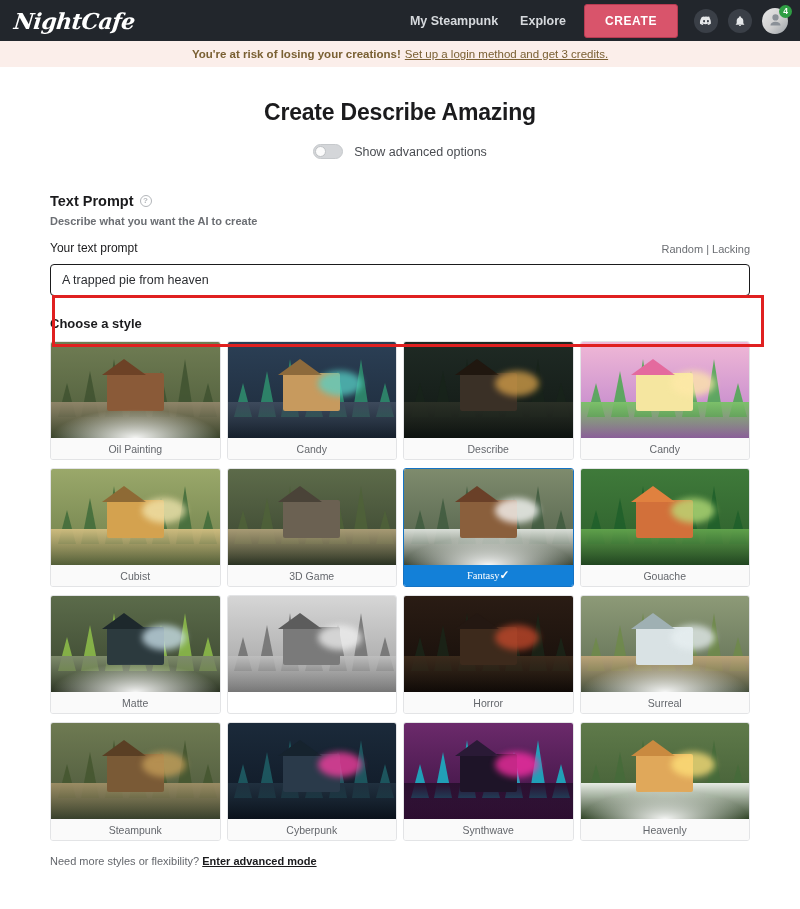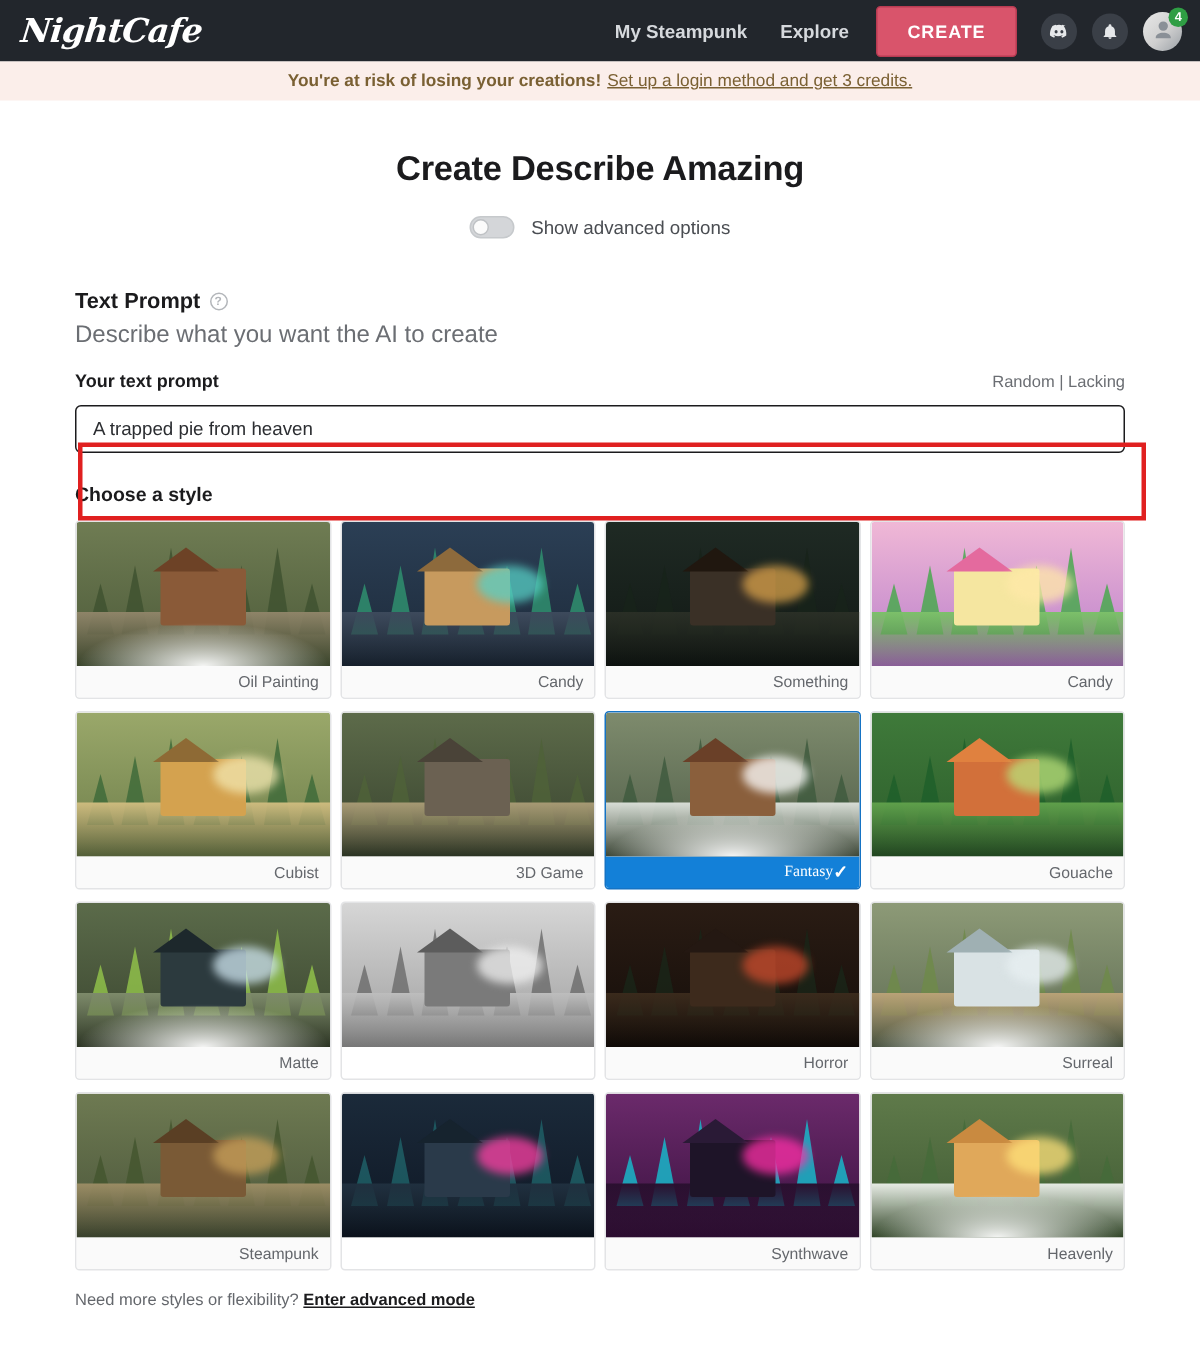--- a/index.html
+++ b/index.html
@@ -94,34 +94,34 @@
     display:flex; align-items:center; gap:6px;
     margin-top: 34px;
   }
   .tp-title { font-size: 14.5px; font-weight: 700; color:#1b1b1d; }
   .help-icon {
     width: 12px; height: 12px; border-radius:50%;
     border: 1.2px solid #b3b6ba; color:#b3b6ba;
     font-size: 8px; line-height: 10px; text-align:center;
     font-weight:700; cursor:pointer;
   }
-  .tp-sub { font-size: 16px; color:#6b6e73; margin-top: 6px; }
+  .tp-sub { font-size: 11px; color:#6b6e73; margin-top: 6px; font-weight: bold; }
 
   .inspire {
     margin-top: 17px; background:#eceaf7;
     border-left: 3px solid #5d55a0;
     padding: 9px 12px; font-size: 11.5px; color:#33363b;
   }
   .inspire a { color:#33363b; text-decoration: underline; }
 
   .label-row {
     display:flex; align-items:flex-end; justify-content:space-between;
     margin-top: 14px;
   }
-  .field-label { font-size: 12px; font-weight: 700; color:#1b1b1d; }
+  .field-label { font-size: 12px; font-weight: 400; color:#1b1b1d; }
   .rc-links { font-size: 11px; color:#6b6e73; }
   .rc-links a { color:#6b6e73; text-decoration:none; }
 
   .prompt-input {
     margin-top: 9px; width: 100%; height: 32px;
     border: 1.6px solid #1b1b1d; border-radius: 4px;
     padding: 0 11px; font-size: 12.5px; color:#2b2d31;
     font-family:"Liberation Sans", sans-serif; background:#fff;
   }
 
@@ -141,21 +141,21 @@
     display:grid; grid-template-columns: repeat(4, 1fr);
     gap: 8px 6px; margin-top: 10px;
   }
   .card {
     border: 1px solid #e3e4e6; border-radius: 3px;
     overflow:hidden; cursor:pointer; background:#fff;
   }
   .card .thumb { height: 96px; width:100%; position:relative; }
   .card .cap {
     height: 21px; display:flex; align-items:center;
-    justify-content:flex-end;
+    justify-content:center;
     padding: 0 7px; font-size: 10.5px; color:#64676c;
     background: #fafafa;
   }
   .card.selected { border-color:#1573c4;font-family:Liberation Serif, serif; }
   .card.selected .cap { background:#1380d8; color:#fff; }
   .check { font-size: 12px; font-weight:700; color:#fff; }
 
   .need-more { font-size: 11px; color:#64676c; margin-top: 14px; }
   .need-more a { color:#1b1b1d; font-weight:700; text-decoration: underline; }
 
@@ -309,21 +309,21 @@
                 <div class="tree" style="left:60%;border-bottom:46px solid #18231a;opacity:.85"></div>
                 <div class="tree" style="left:74%;border-bottom:58px solid #18231a;opacity:.85"></div>
                 <div class="tree" style="left:88%;border-bottom:34px solid #18231a;opacity:.85"></div>
                 <div class="ground" style="background:linear-gradient(180deg,#2a2f26 0%, rgba(0,0,0,.25) 100%)"></div>
                 <div class="hut" style="background:#3a3026"></div>
                 <div class="roof" style="border-bottom:16px solid #20170f;left:30%"></div>
                 <div class="glow" style="background:#d9a24a;left:54%;top:30%;opacity:.75"></div>
               </div>
             </div>
             <div class="cap">
-              <span>Something</span>
+              <span>Describe</span>
             </div>
           </div>
           <div class="card">
             <div class="thumb">
               <div class="sc">
                 <div class="sky" style="background:linear-gradient(180deg,#f0b8d6 0%,#b87ecb 100%)"></div>
                 <div class="tree" style="left:4%;border-bottom:34px solid #4aa84f;opacity:.85"></div>
                 <div class="tree" style="left:18%;border-bottom:46px solid #4aa84f;opacity:.85"></div>
                 <div class="tree" style="left:32%;border-bottom:58px solid #4aa84f;opacity:.85"></div>
                 <div class="tree" style="left:46%;border-bottom:34px solid #4aa84f;opacity:.85"></div>
@@ -539,20 +539,23 @@
                 <div class="tree" style="left:46%;border-bottom:34px solid #1f5f66;opacity:.85"></div>
                 <div class="tree" style="left:60%;border-bottom:46px solid #1f5f66;opacity:.85"></div>
                 <div class="tree" style="left:74%;border-bottom:58px solid #1f5f66;opacity:.85"></div>
                 <div class="tree" style="left:88%;border-bottom:34px solid #1f5f66;opacity:.85"></div>
                 <div class="ground" style="background:linear-gradient(180deg,#20303f 0%, rgba(0,0,0,.25) 100%)"></div>
                 <div class="hut" style="background:#2a3a4a"></div>
                 <div class="roof" style="border-bottom:16px solid #16232e;left:30%"></div>
                 <div class="glow" style="background:#ff3fa4;left:54%;top:30%;opacity:.75"></div>
               </div>
             </div>
+            <div class="cap">
+              <span>Cyberpunk</span>
+            </div>
           </div>
           <div class="card">
             <div class="thumb">
               <div class="sc">
                 <div class="sky" style="background:linear-gradient(180deg,#6b2a6b 0%,#3a1240 100%)"></div>
                 <div class="tree" style="left:4%;border-bottom:34px solid #19b6c9;opacity:.85"></div>
                 <div class="tree" style="left:18%;border-bottom:46px solid #19b6c9;opacity:.85"></div>
                 <div class="tree" style="left:32%;border-bottom:58px solid #19b6c9;opacity:.85"></div>
                 <div class="tree" style="left:46%;border-bottom:34px solid #19b6c9;opacity:.85"></div>
                 <div class="tree" style="left:60%;border-bottom:46px solid #19b6c9;opacity:.85"></div>

